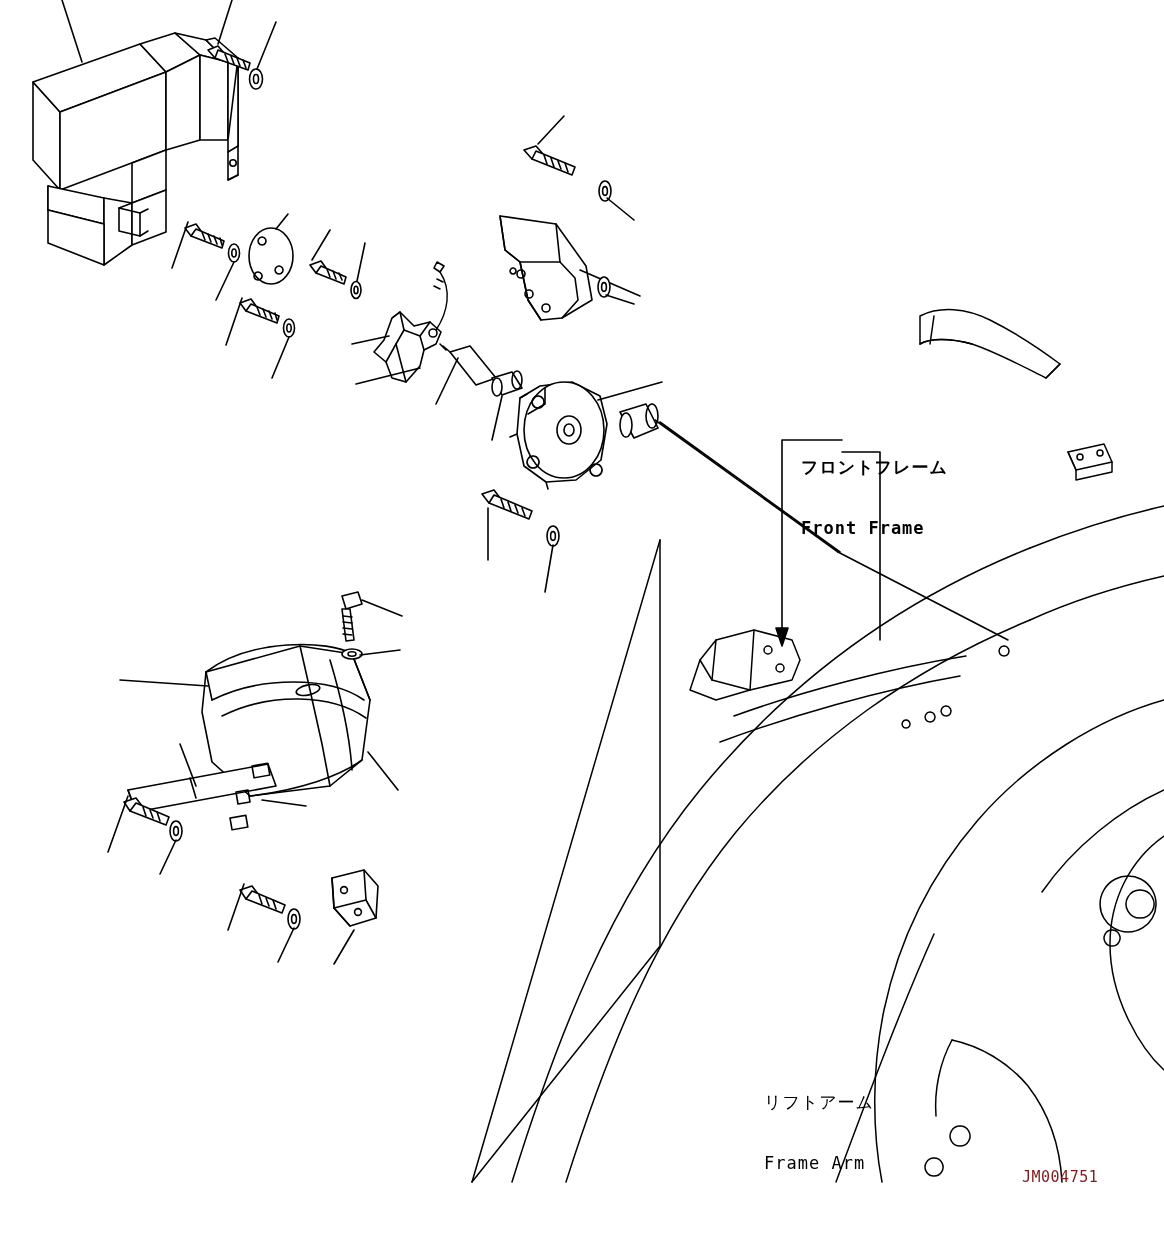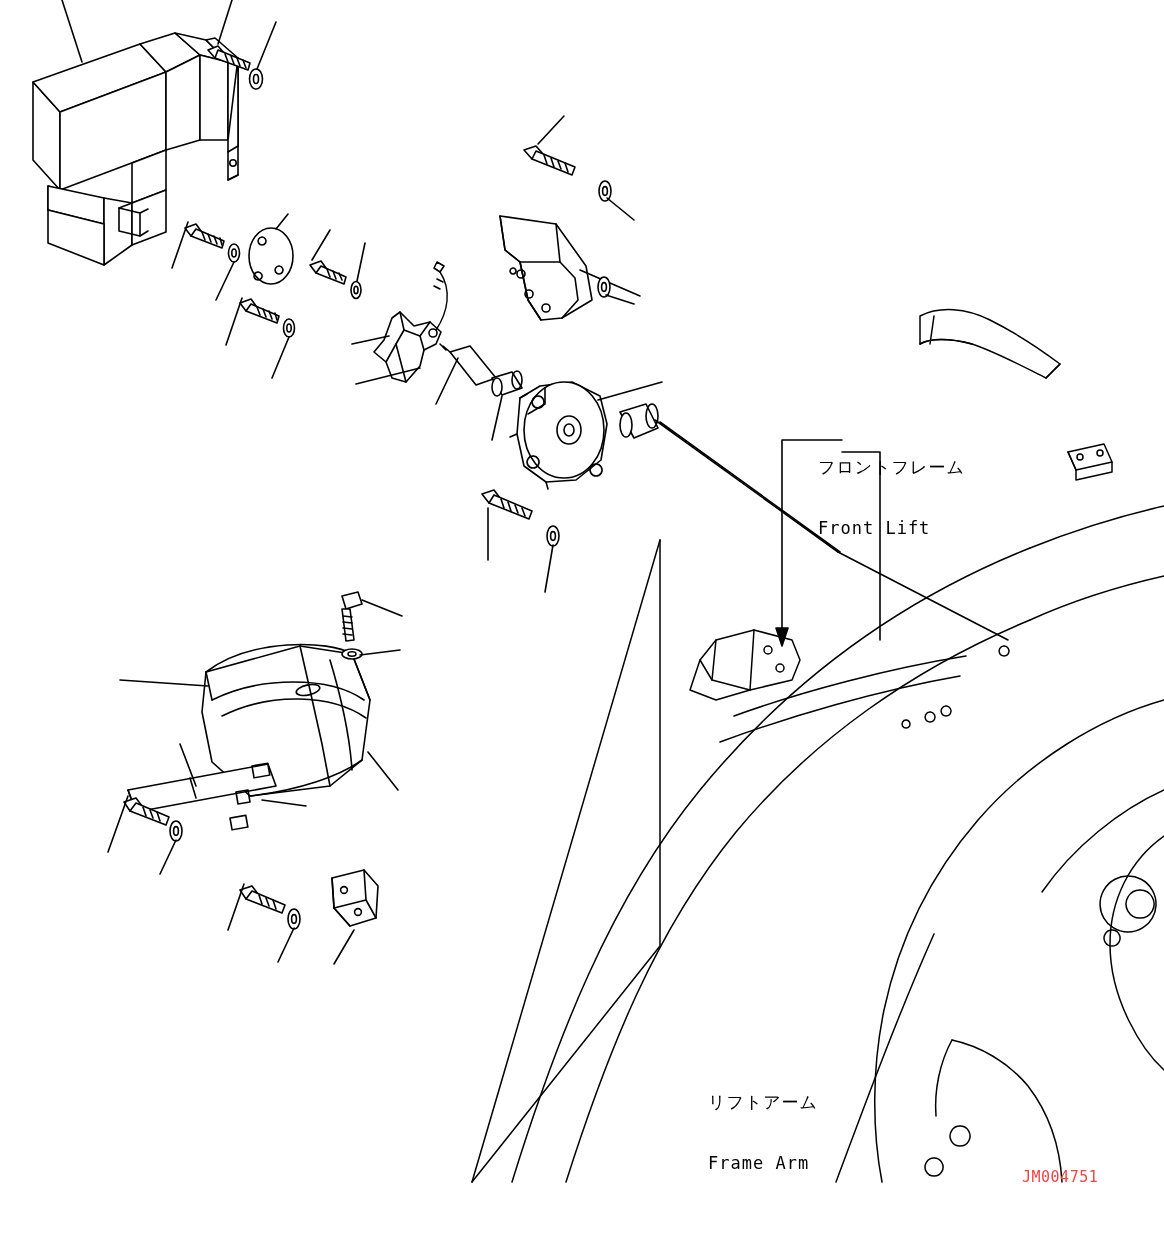--- a/index.html
+++ b/index.html
@@ -41,35 +41,36 @@
     font-size: 17px;
     letter-spacing: 1px;
   }
   .label .en {
     display: block;
     font-family: "DejaVu Sans Mono", monospace;
     font-size: 17px;
     letter-spacing: 1px;
   }
   #label-front-frame {
-    left: 818px;
+    left: 801px;
     top: 417px;
+    font-weight: bold;
   }
   #label-lift-arm {
-    left: 708px;
+    left: 764px;
     top: 1052px;
   }
   #drawing-number {
     position: absolute;
     left: 1022px;
     top: 1168px;
     font-family: "DejaVu Sans Mono", monospace;
     font-size: 15px;
     letter-spacing: 0.5px;
-    color: #ef4444;
+    color: #7f1d1d;
   }
 </style>
 </head>
 <body>
 
 <div id="diagram-root">
 
   <svg class="drawing" viewBox="0 0 1164 1247" xmlns="http://www.w3.org/2000/svg">
     <g fill="none" stroke="#000000" stroke-width="1.6" stroke-linejoin="round" stroke-linecap="round">
 
@@ -375,21 +376,21 @@
       </g>
 
       <path d="M660 422 L840 552"></path>
       <path d="M1008 640 L838 552"></path>
 
     </g>
   </svg>
 
   <div class="label" id="label-front-frame">
     <span class="jp">フロントフレーム</span>
-    <span class="en">Front Lift</span>
+    <span class="en">Front Frame</span>
   </div>
 
   <div class="label" id="label-lift-arm">
     <span class="jp">リフトアーム</span>
     <span class="en">Frame Arm</span>
   </div>
 
   <div id="drawing-number">JM004751</div>
 
 </div>

